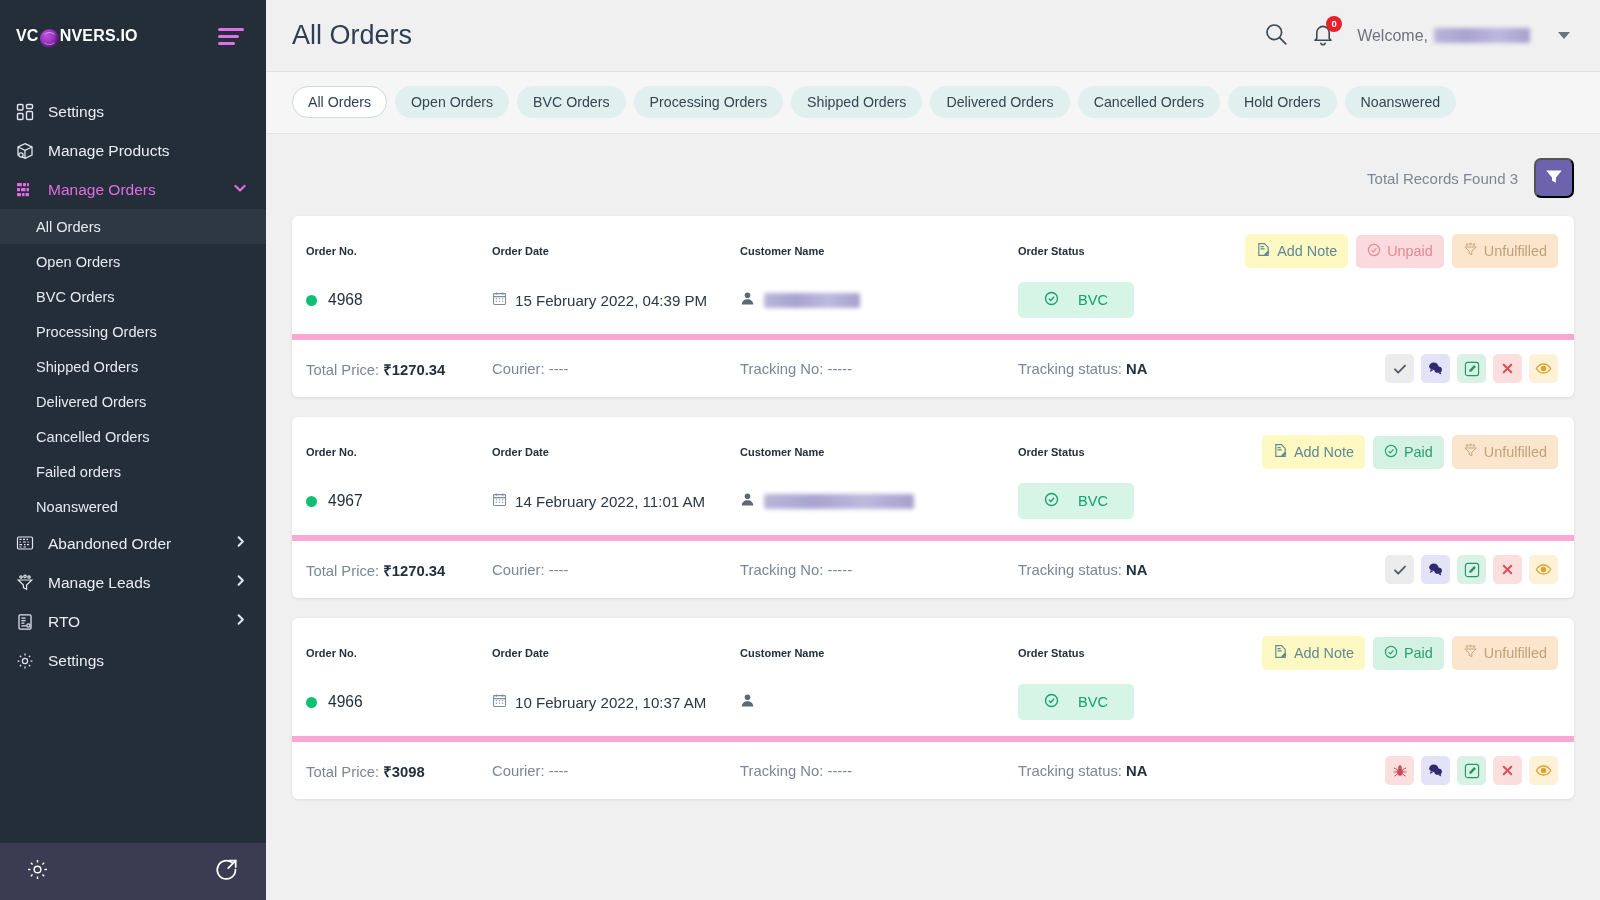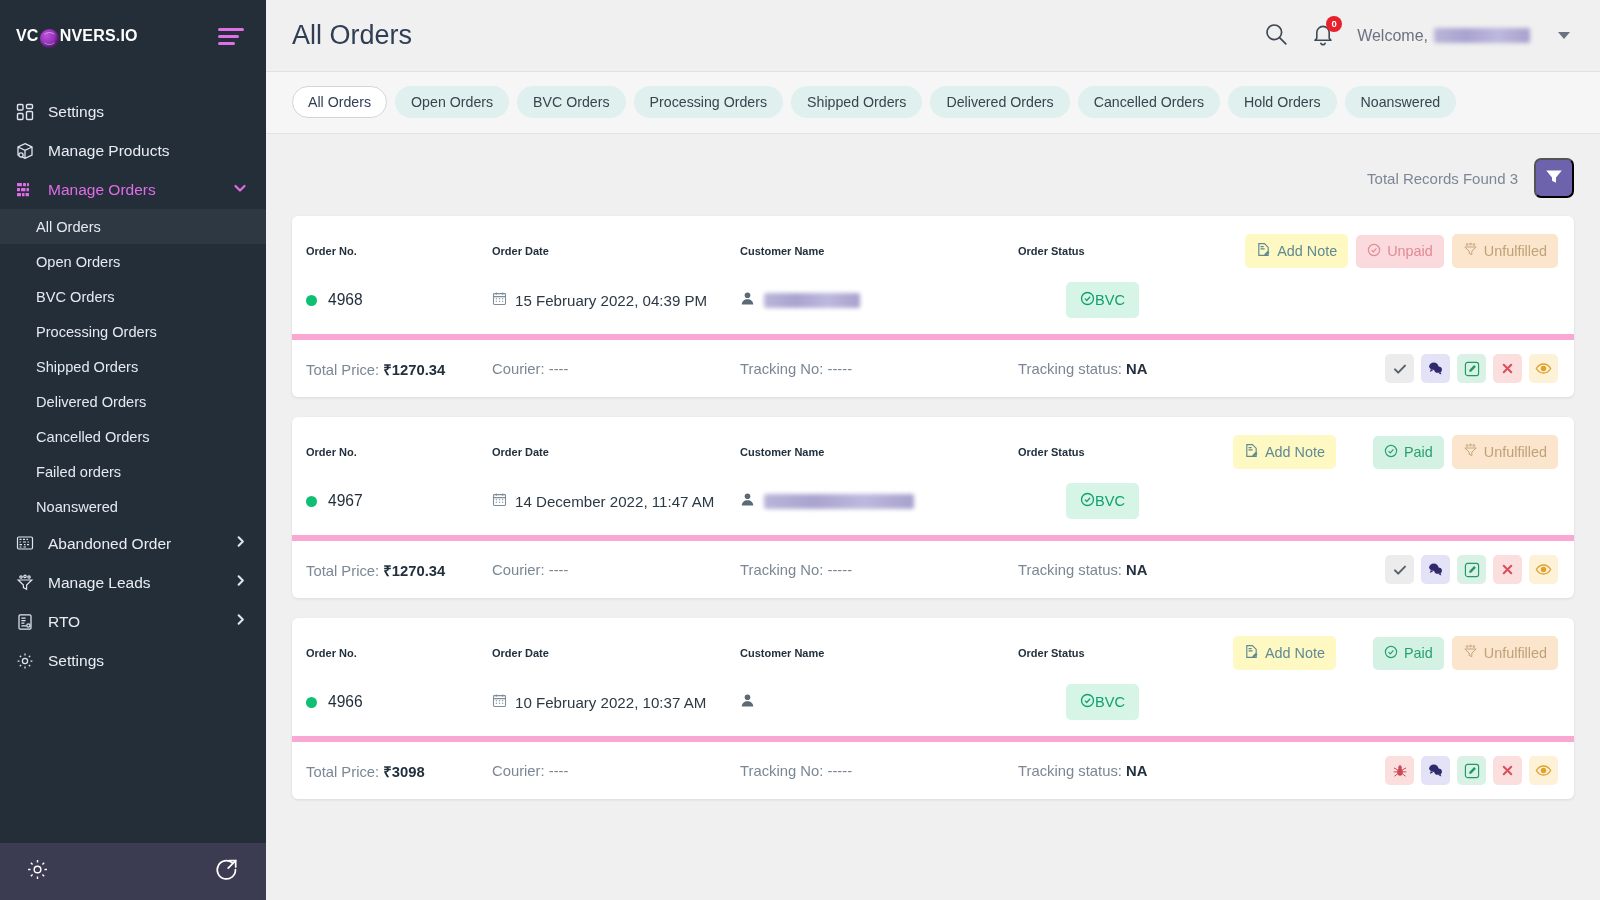--- a/index.html
+++ b/index.html
@@ -124,36 +124,36 @@
     align-items: center; padding: 18px 16px 0 14px;
   }
   .col-label { font-size: 11px; font-weight: bold; color: #22303e; }
   .head-badges { display: flex; gap: 8px; justify-content: flex-end; align-items: center; }
   .pill {
     display: inline-flex; align-items: center; gap: 6px;
     border-radius: 5px; padding: 8px 11px; font-size: 14.4px; white-space: nowrap;
   }
   .pill.note { background: #fef9c3; color: #5f8a93; }
   .pill.unpaid { background: #fadadd; color: #e08b93; }
-  .pill.paid { background: #d4f2e3; color: #28a06d; margin-left: 29px; }
+  .pill.paid { background: #d4f2e3; color: #28a06d; }
   .pill.unfulfilled { background: #fbe6cd; color: #c0a178; }
 
   .card-body {
     display: grid; grid-template-columns: 186px 248px 278px 1fr;
     align-items: center; padding: 14px 16px 16px 14px;
     border-bottom: 6px solid #f9a8d4;
   }
   .ordno { display: flex; align-items: center; gap: 11px; font-size: 15.6px; color: #1f2b38; }
   .dot { width: 11px; height: 11px; border-radius: 50%; background: #0fbf72; }
   .odate { display: flex; align-items: center; gap: 8px; font-size: 15.1px; color: #2b3945; }
   .cust { display: flex; align-items: center; gap: 9px; font-size: 15.1px; color: #2b3945; }
   .status-cell { display: flex; }
   .bvc {
     background: #d6f5e6; color: #12a06e; border-radius: 5px;
-    padding: 9px 14px; font-size: 14.6px; display: inline-flex; align-items: center; gap: 0; margin-left: 48px;
+    padding: 9px 26px; font-size: 14.6px; display: inline-flex; align-items: center; gap: 19px;
   }
 
   .card-foot {
     display: grid; grid-template-columns: 186px 248px 278px 1fr;
     align-items: center; padding: 14px 16px 14px 14px;
   }
   .foot-txt { font-size: 14.8px; color: #7b8794; }
   .foot-txt b { color: #22303e; font-weight: bold; text-align: center; }
   .actions { display: flex; gap: 7px; justify-content: flex-end; align-items: center; }
   .act {
@@ -573,21 +573,21 @@
             <span>4967</span>
           </span>
           <span class="odate">
             <span>
               <svg width="15" height="15" viewBox="0 0 16 16" fill="none" stroke="#7e8d99" stroke-width="1.15">
                 <rect x="1.6" y="2.8" width="12.8" height="11.6" rx="1"></rect>
                   <path d="M1.6 6h12.8M4.6 1.6v2.4M11.4 1.6v2.4"></path>
                 <path d="M4 8.3h1.4M7.3 8.3h1.4M10.6 8.3H12M4 11h1.4M7.3 11h1.4M10.6 11H12"></path>
               </svg>
             </span>
-            <span>14 December 2022, 11:47 AM</span>
+            <span>14 February 2022, 11:01 AM</span>
           </span>
           <span class="cust">
             <span>
               <svg width="15" height="15" viewBox="0 0 16 16" fill="#5c6a76">
                   <circle cx="8" cy="4.5" r="3"></circle>
                   <path d="M1.9 14.4c0-3.4 2.7-5.6 6.1-5.6s6.1 2.2 6.1 5.6z"></path>
                 </svg>
             </span>
             <span class="redact" style="width:150px;"></span>
           </span>

